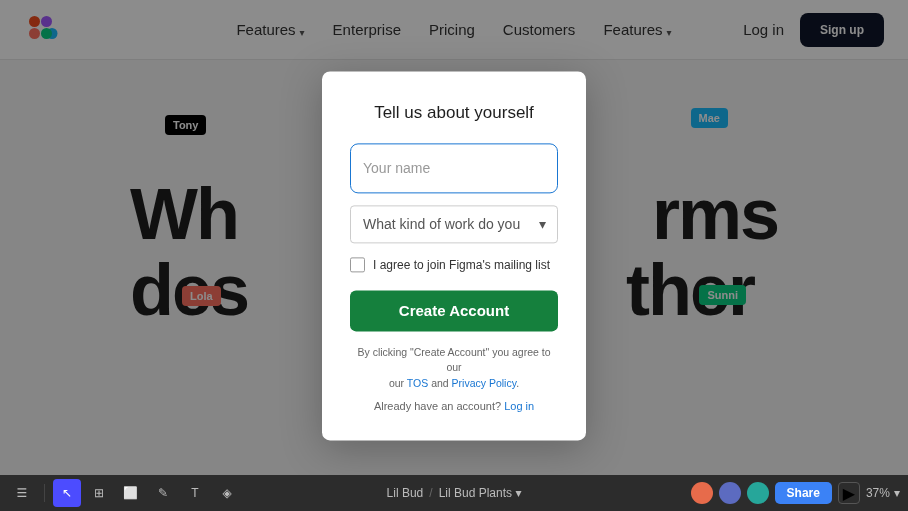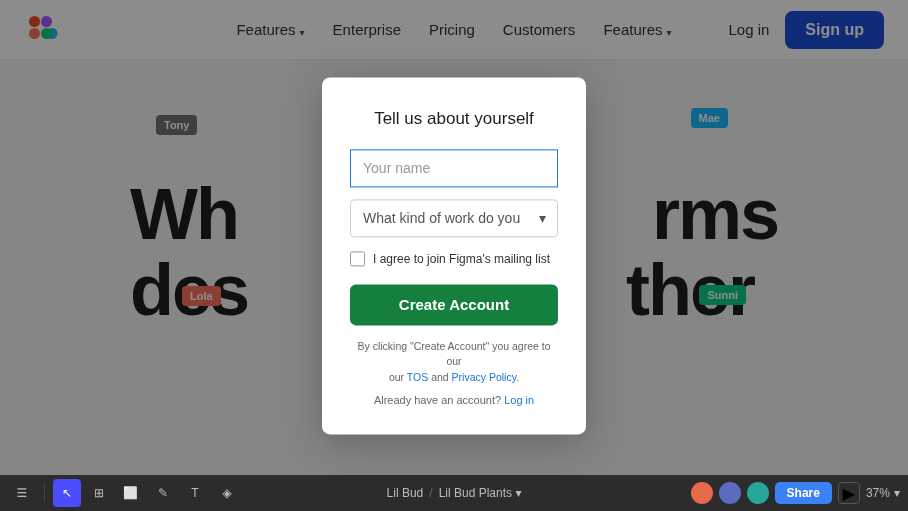--- a/index.html
+++ b/index.html
@@ -31,43 +31,43 @@
     .nav-link {
       font-size: 15px; color: #333; text-decoration: none; cursor: pointer;
       display: flex; align-items: flex-end; gap: 4px;
     }
     .nav-link .chevron { font-size: 10px; color: #555; }
     .nav-actions { display: flex; align-items: center; gap: 16px; }
     .nav-login {
       font-size: 15px; color: #333; cursor: pointer; text-decoration: none;
     }
     .nav-signup {
-      background: #1d4ed8; color: #fff; border: none; border-radius: 8px;
-      padding: 10px 20px; font-size: 16px; font-weight: 600; cursor: pointer;
+      background: #0f172a; color: #fff; border: none; border-radius: 8px;
+      padding: 10px 20px; font-size: 12px; font-weight: 600; cursor: pointer;
     }
 
     
     .bg-content {
       position: absolute; top: 60px; left: 0; width: 908px; height: 415px;
       background: #f5f5f5;
       display: flex; flex-direction: column; align-items: center; justify-content: center;
       filter: none;
     }
     .bg-hero-text {
       font-size: 72px; font-weight: 800; color: #1e1e1e; text-align: left; line-height: 1.05;
       letter-spacing: -2px;
     }
     .bg-sub-text {
       font-size: 16px; color: #555; margin-top: 12px;
     }
     
     .cursor-tag {
       position: absolute; padding: 4px 8px; border-radius: 4px; font-size: 11px; color: #fff; font-weight: 600;
     }
-    .cursor-tag-tony { background: #737373; top: 115px; left: 156px; }
+    .cursor-tag-tony { background: #000000; top: 115px; left: 165px; }
     .cursor-tag-mae { background: #1abcfe; top: 108px; right: 180px; }
     .cursor-tag-lola { background: #ff7262; top: 286px; left: 182px; }
     .cursor-tag-sunni { background: #0acf83; top: 285px; right: 162px; }
 
     
     .overlay {
       position: absolute; top: 0; left: 0; width: 908px; height: 511px;
       background: rgba(0,0,0,0.45);
       z-index: 10;
     }
@@ -75,22 +75,22 @@
     
     .modal {
       position: absolute; top: 50%; left: 50%; transform: translate(-50%, -50%);
       width: 264px; background: #fff; border-radius: 8px; padding: 32px 28px 28px;
       z-index: 20; box-shadow: 0 8px 40px rgba(0,0,0,0.25);
     }
     .modal-title {
       font-size: 17px; font-weight: 400; color: #1e1e1e; text-align: center; margin-bottom: 20px;
     }
     .modal-input {
-      width: 100%; border: 1.5px solid #1976d2; border-radius: 0;
-      padding: 10px 12px; font-size: 14px; color: #1e1e1e;
+      width: 100%; border: 1.5px solid #1976d2; border-radius: 8px;
+      padding: 16px 12px; font-size: 14px; color: #1e1e1e;
       outline: none; margin-bottom: 12px; display: block;
       background: #fff;
     }
     .modal-input::placeholder { color: #999; font-size: 14px; }
     .modal-select-wrapper {
       position: relative; width: 100%; margin-bottom: 14px;
     }
     .modal-select {
       width: 100%; border: 1.5px solid #ccc; border-radius: 4px;
       padding: 10px 36px 10px 12px; font-size: 14px; color: #555;

